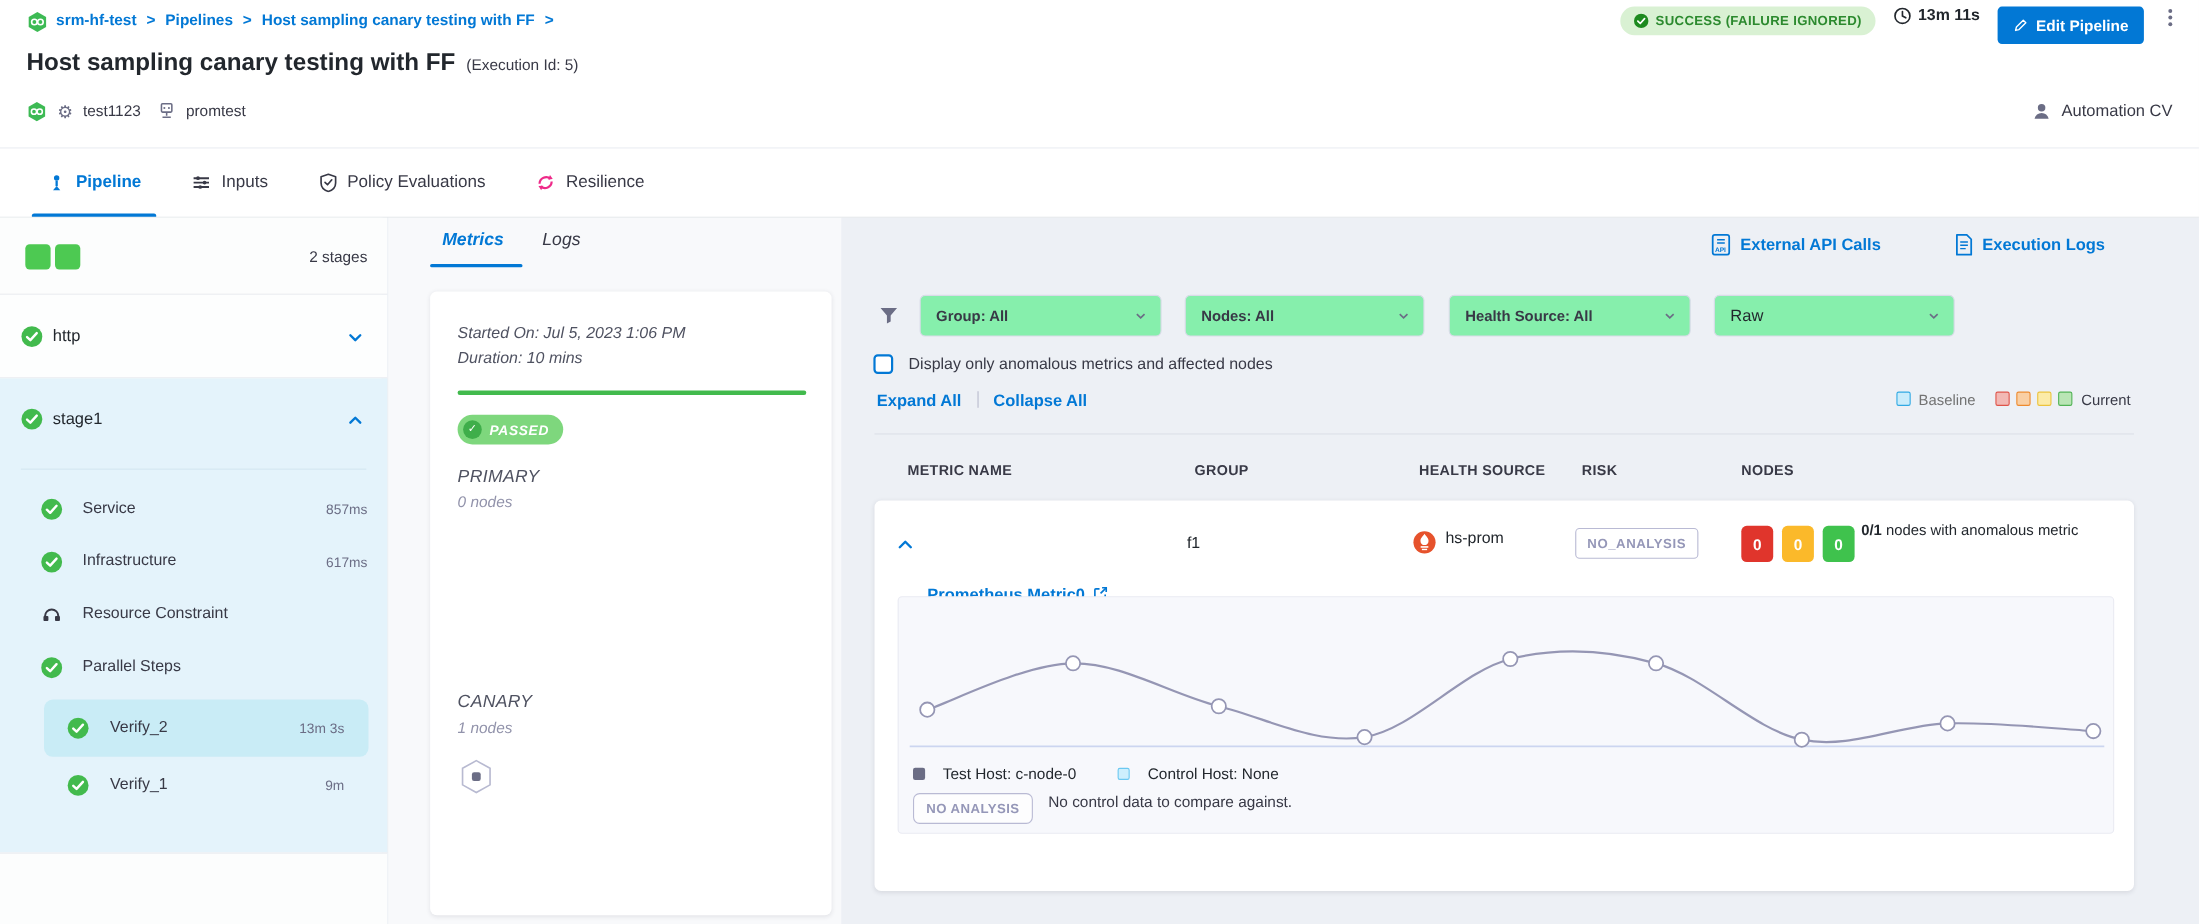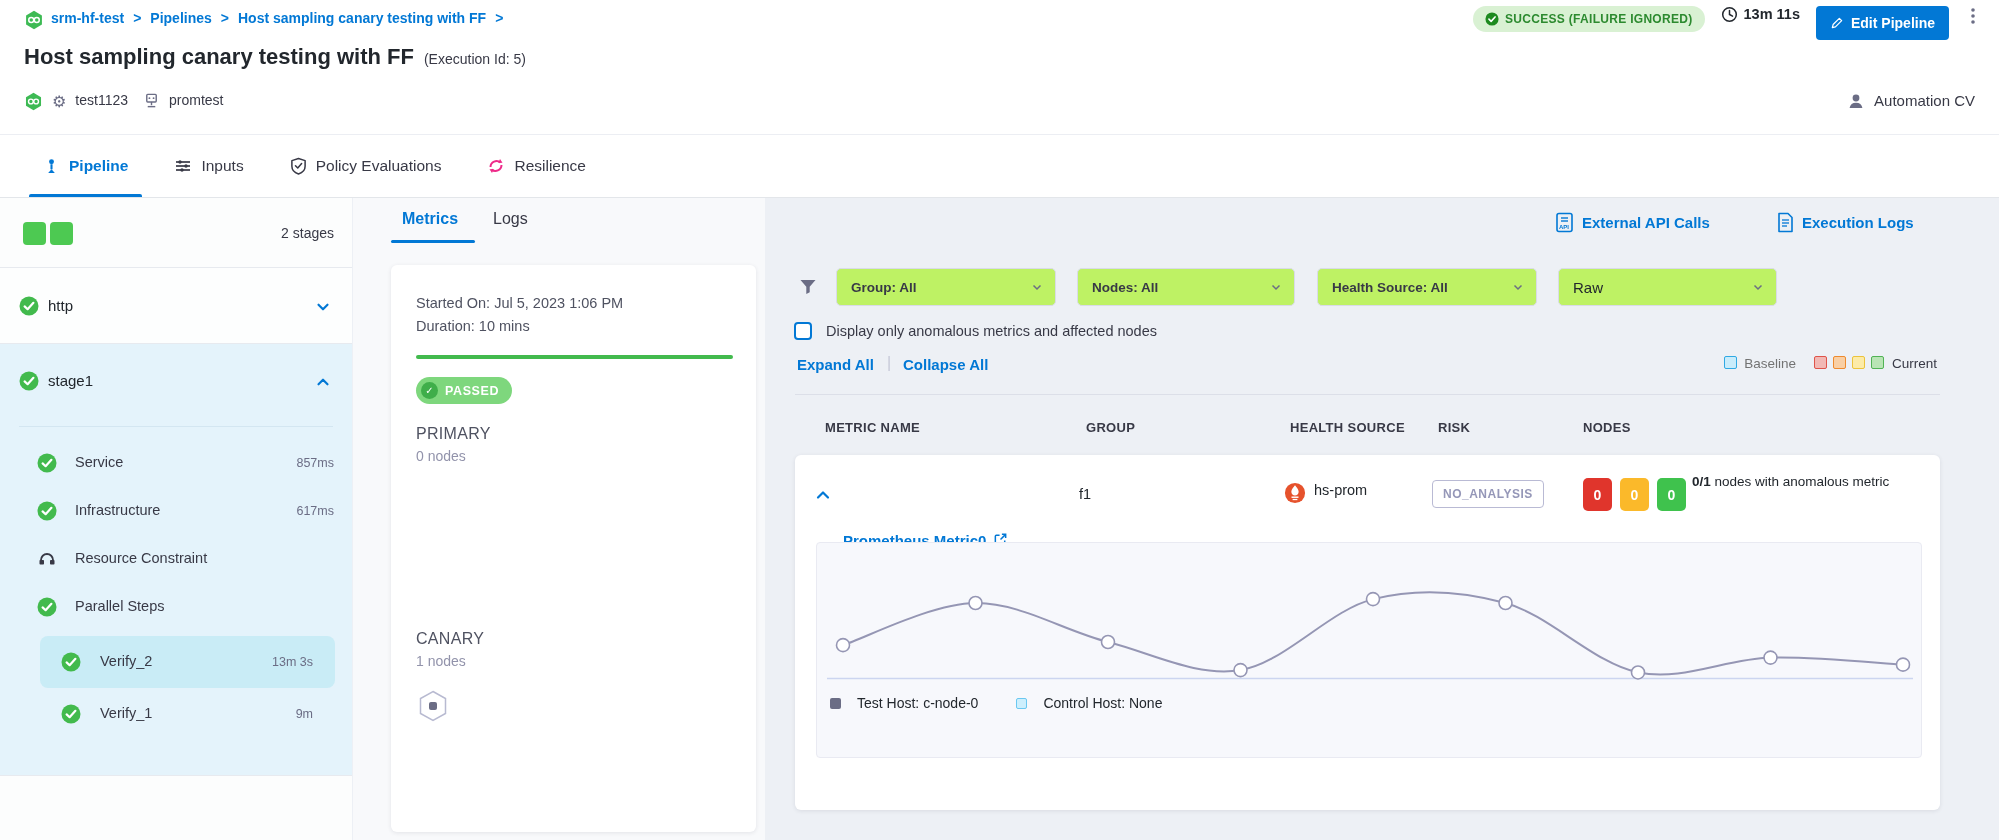--- a/index.html
+++ b/index.html
@@ -30,35 +30,35 @@
   .toggle .knob { position:absolute; right:3px; top:3px; width:16px; height:16px; background:#fff; border-radius:50%; }
 
   
   #sidebar { position:absolute; left:0; top:198px; width:348px; height:642px; background:#fbfdfe; border-right:1px solid #e4e8ed; }
   .side-row-label { font-size:15px; color:#22272d; }
   .step-label { font-size:14.5px; color:#383946; }
   .step-time { font-size:12.5px; color:#6b6d85; }
   .green-sq { width:23px; height:23px; border-radius:4px; background:#4dc952; }
 
   
-  #middle { position:absolute; left:353px; top:198px; width:412px; height:642px; background:#f8f9fb; }
+  #middle { position:absolute; left:353px; top:198px; width:412px; height:642px; background:#f8f9fb;font-style:italic; }
   .panel-tab { font-size:16px; color:#383946; cursor:pointer; }
   .panel-tab.active { color:#0278d5; font-weight:700; }
   #summary-card { position:absolute; left:38px; top:67px; width:365px; height:567px; background:#fff; border-radius:6px; box-shadow:0 1px 4px rgba(40,41,61,.10); }
   .muted-line { font-size:14.5px; color:#4f5261; }
   .passed-pill { display:inline-flex; align-items:center; gap:7px; background:#7ed77d; border-radius:14px; height:27px; padding:0 13px 0 5px; }
   .passed-pill .pcirc { width:17px; height:17px; border-radius:50%; background:#3fae4a; display:flex; align-items:center; justify-content:center; color:#fff; font-size:10px; font-weight:700; }
   .passed-pill span.pt { color:#fff; font-size:12.5px; font-weight:700; letter-spacing:.6px; }
   .group-title { font-size:16px; color:#4f5261; letter-spacing:.3px; }
   .group-sub { font-size:14px; color:#9293ab; }
 
   
   #rightpanel { position:absolute; left:765px; top:198px; width:1234px; height:642px; background:#edf0f5; }
   .blue-link { color:#0278d5; font-size:15px; font-weight:700; display:flex; align-items:center; gap:8px; cursor:pointer; }
-  .dropdown { position:absolute; height:38px; background:#bef264; border:1px solid #d9dbe8; border-radius:5px; display:flex; align-items:center; justify-content:space-between; padding:0 12px 0 14px; cursor:pointer; }
+  .dropdown { position:absolute; height:38px; background:#86efac; border:1px solid #d9dbe8; border-radius:5px; display:flex; align-items:center; justify-content:space-between; padding:0 12px 0 14px; cursor:pointer; }
   .dropdown .dd-label { font-size:13.5px; font-weight:600; color:#383946; }
   .dropdown .dd-label.big { font-size:15px; font-weight:400; color:#22272d; }
   .checkbox { width:18px; height:18px; border:2px solid #0278d5; border-radius:4px; background:#fff; cursor:pointer; }
   .link-sm { color:#0278d5; font-size:15px; font-weight:600; cursor:pointer; }
   .legend-sq { width:13px; height:13px; border-radius:2px; }
   .col-head { position:absolute; font-size:13px; font-weight:700; color:#383946; letter-spacing:.3px; }
   #metric-card { position:absolute; left:30px; top:257px; width:1145px; height:355px; background:#fff; border-radius:6px; box-shadow:0 1px 4px rgba(40,41,61,.10); }
   .risk-badge { display:inline-block; border:1px solid #b9bad4; border-radius:4px; padding:6px 10px; font-size:12px; font-weight:700; color:#9597b8; letter-spacing:.5px; background:#fff; }
   .node-badge { width:29px; height:33px; border-radius:5px; color:#fff; font-size:14px; font-weight:700; display:flex; align-items:center; justify-content:center; }
   #chart-box { position:absolute; left:21px; top:87px; width:1106px; height:216px; background:#f7f8fc; border:1px solid #e9eaf2; border-radius:4px; }
@@ -423,17 +423,21 @@
         <div class="flex abs" style="left:13px; top:152px; gap:38px;">
           <div class="chart-legend-item">
             <span style="width:11px; height:11px; border-radius:2px; background:#6b6d85;"></span>
             <span>Test Host: c-node-0</span>
           </div>
           <div class="chart-legend-item">
             <span style="width:11px; height:11px; border-radius:2px; background:#cdeffd; border:1.5px solid #6bc8f1;"></span>
             <span>Control Host: None</span>
           </div>
         </div>
+        <div class="flex abs" style="left:13px; top:178px; gap:14px;">
+          <span class="na-badge">NO ANALYSIS</span>
+          <span style="font-size:14px; color:#383946;">No control data to compare against.</span>
+        </div>
       </div>
     </div>
   </div>
 
 </div>
 
 </body></html>

